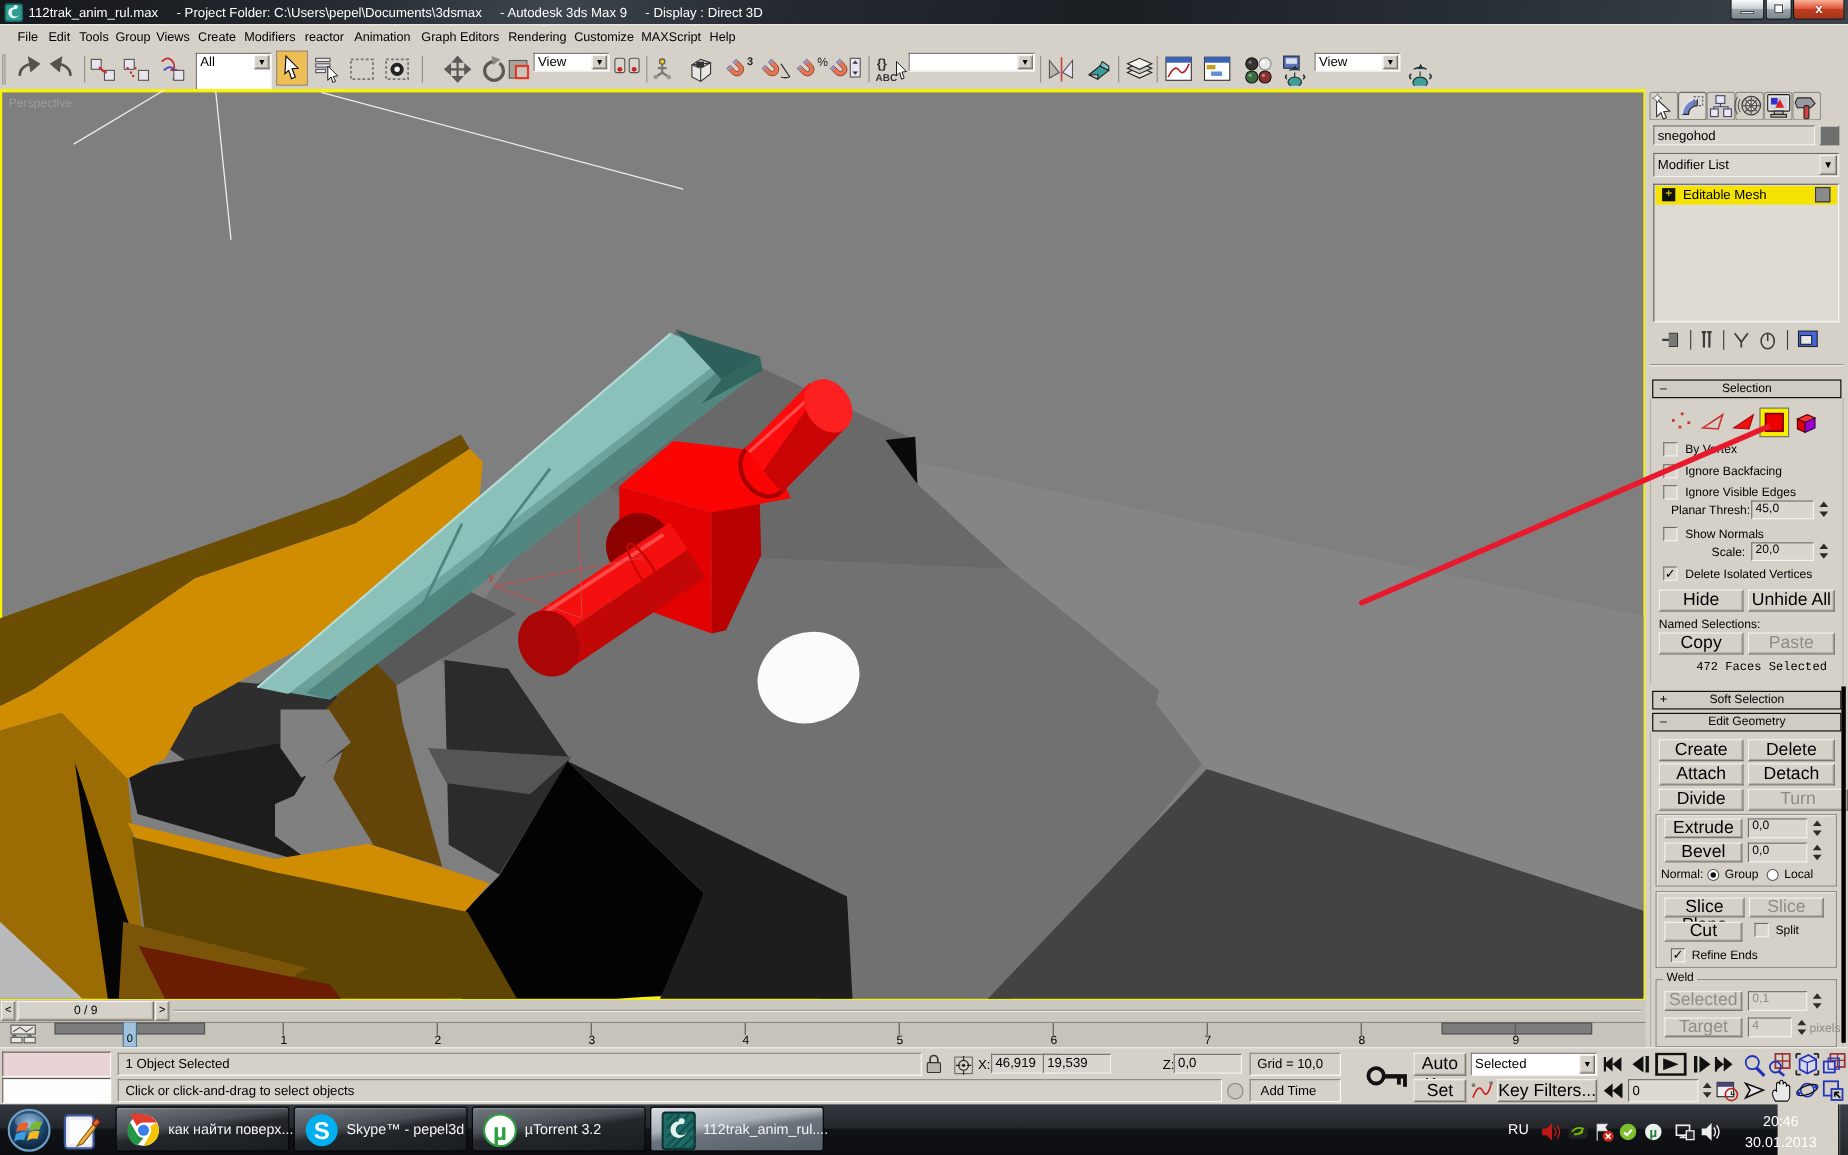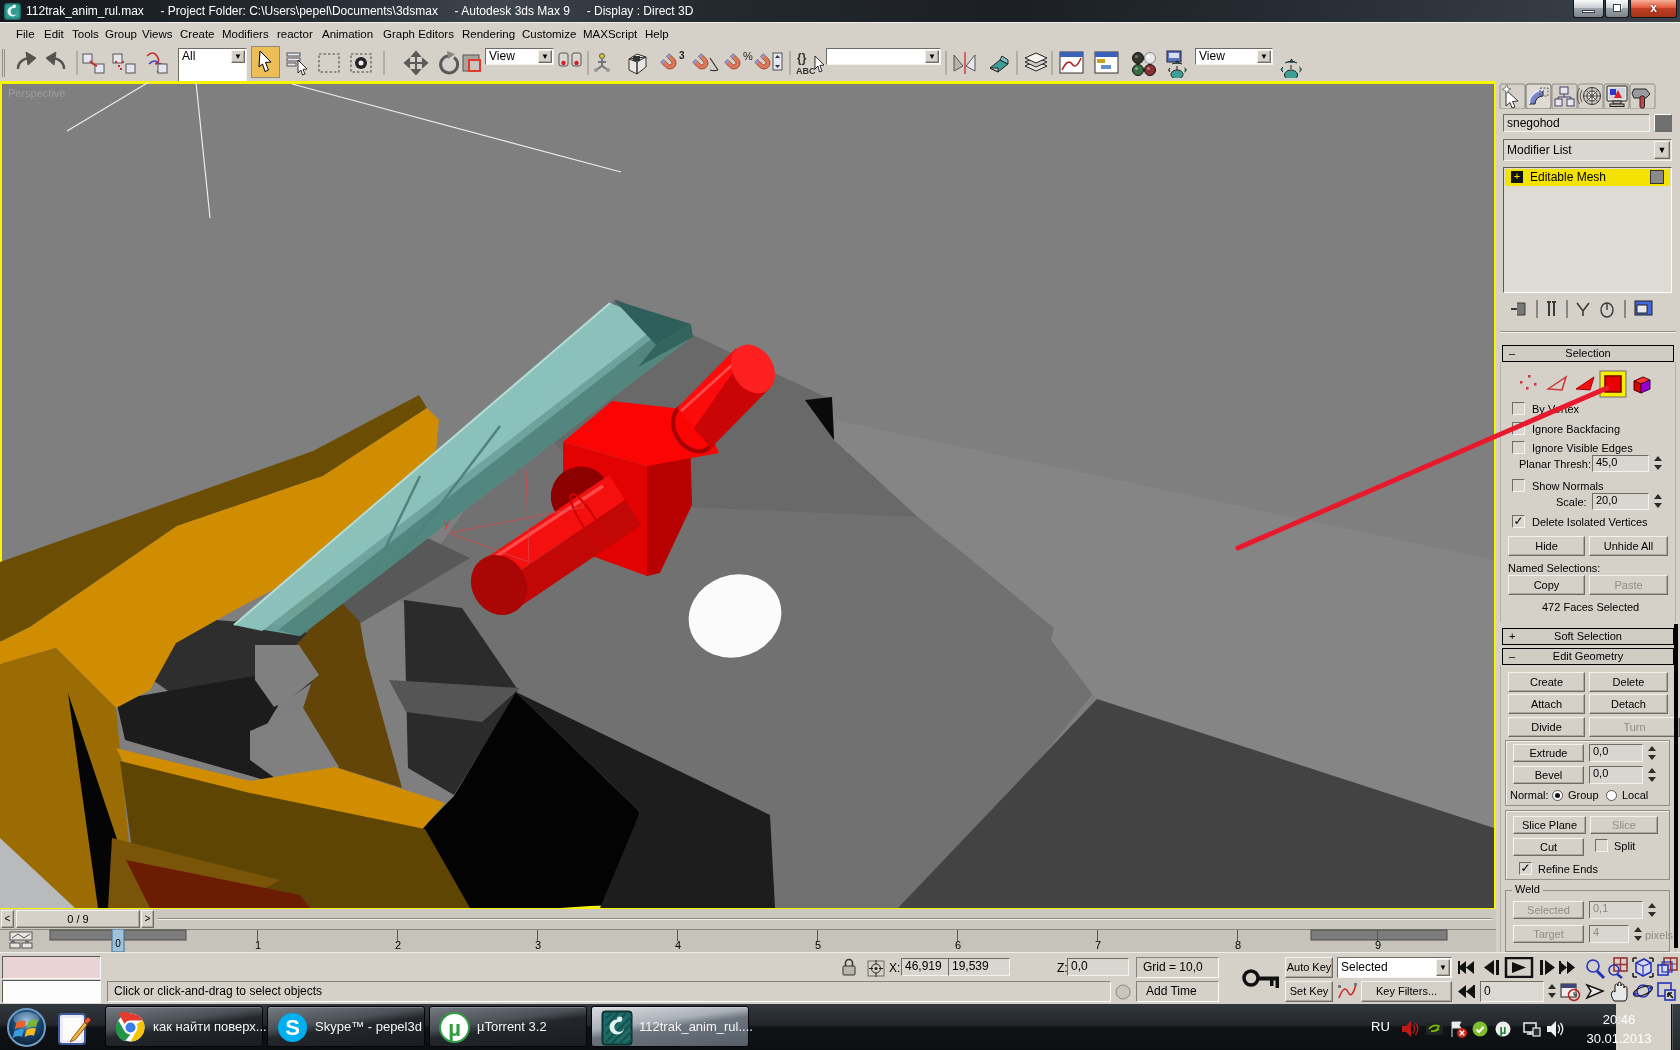--- a/index.html
+++ b/index.html
@@ -3,21 +3,21 @@
 <style>
 html,body{margin:0;padding:0;width:1680px;height:1050px;overflow:hidden;
  font-family:"Liberation Sans",sans-serif;}
 *{box-sizing:border-box;}
 .abs{position:absolute;}
 #page{position:relative;width:1680px;height:1050px;background:#d5d1c9;}
 
 .sunk{border-top:1px solid #87837b;border-left:1px solid #87837b;border-bottom:1px solid #fdfcfa;border-right:1px solid #fdfcfa;}
 .sunk2{border:1px solid;border-color:#5c5a55 #fdfcfa #fdfcfa #5c5a55;}
 .raise{border-top:1px solid #fdfcfa;border-left:1px solid #fdfcfa;border-bottom:1px solid #716e67;border-right:1px solid #716e67;}
-.btn{background:#d5d1c9;border-top:1px solid #f4f2ee;border-left:1px solid #f4f2ee;border-bottom:1px solid #6f6c65;border-right:1px solid #6f6c65;box-shadow:inset -1px -1px 0 #aba79f;color:#000;font-size:11px;text-align:center;}
+.btn{background:#d5d1c9;border-top:1px solid #f4f2ee;border-left:1px solid #f4f2ee;border-bottom:1px solid #6f6c65;border-right:1px solid #6f6c65;box-shadow:inset -1px -1px 0 #aba79f;color:#000;font-size:16px;text-align:center;}
 .btn.dis{color:#908d85;}
 .fld{background:#d9d6cf;border-top:1px solid #6f6c65;border-left:1px solid #6f6c65;border-bottom:1px solid #f4f2ee;border-right:1px solid #f4f2ee;font-size:11px;color:#000;padding-left:3px;}
 .lbl{font-size:11px;color:#000;}
 .dislbl{font-size:11px;color:#8d8a82;}
 
 #title{left:0;top:0;width:1680px;height:22px;background:linear-gradient(100deg,#15181c 0%,#242a30 18%,#3f464e 30%,#242930 42%,#1b1f24 60%,#272d34 78%,#3c434b 100%);}
 #title .txt{position:absolute;left:26px;top:4px;color:#fff;font-size:12px;white-space:pre;}
 
 #menubar{left:0;top:22px;width:1680px;height:22px;background:#d5d1c9;border-top:1px solid #f0eeea;text-align:right;}
 #menubar span{position:absolute;top:5px;font-size:11.5px;color:#000;}
@@ -439,21 +439,21 @@
  <div class="abs lbl" style="left:60px;top:415px;">Scale:</div>
  <div class="abs fld" style="left:96px;top:412px;width:57px;height:17px;">20,0</div>
  <div class="spin" style="left:156px;top:411px;"></div>
  <div class="chk" style="left:16px;top:434px;">✓</div>
       <div class="abs lbl" style="left:36px;top:435px;">Delete Isolated Vertices</div>
  <div class="abs btn" style="left:12px;top:455px;width:77px;height:20px;line-height:18px;">Hide</div>
  <div class="abs btn" style="left:93px;top:455px;width:79px;height:20px;line-height:18px;">Unhide All</div>
  <div class="abs lbl" style="left:12px;top:481px;">Named Selections:</div>
  <div class="abs btn" style="left:12px;top:494px;width:77px;height:20px;line-height:18px;">Copy</div>
  <div class="abs btn dis" style="left:93px;top:494px;width:79px;height:20px;line-height:18px;">Paste</div>
- <div class="abs lbl" style="left:46px;top:520px;">472 Faces Selected</div>
+ <div class="abs lbl" style="left:46px;top:520px;font-family:Liberation Mono, monospace;">472 Faces Selected</div>
 
  <div class="rollhead" style="top:547px;"><b>+</b>Soft Selection</div>
  <div class="rollhead" style="top:567px;"><b>–</b>Edit Geometry</div>
  <div class="abs" style="left:4px;top:584px;width:176px;height:287px;border-left:1px solid #b4b1a9;border-right:1px solid #b4b1a9;"></div>
  <div class="abs btn" style="left:12px;top:591px;width:77px;height:20px;line-height:18px;">Create</div>
  <div class="abs btn" style="left:93px;top:591px;width:79px;height:20px;line-height:18px;">Delete</div>
  <div class="abs btn" style="left:12px;top:613px;width:77px;height:20px;line-height:18px;">Attach</div>
  <div class="abs btn" style="left:93px;top:613px;width:79px;height:20px;line-height:18px;">Detach</div>
  <div class="abs btn" style="left:12px;top:636px;width:77px;height:20px;line-height:18px;">Divide</div>
  <div class="abs btn dis" style="left:93px;top:636px;width:91px;height:20px;line-height:18px;">Turn</div>
@@ -536,20 +536,21 @@
    <rect x="0" y="11" width="10" height="5" fill="#e8e6e0" stroke="#555"></rect>
    <rect x="12" y="11" width="10" height="5" fill="#e8e6e0" stroke="#555"></rect>
    <path d="M3 9 L3 11 M3 9 L1 10 M3 9 L5 10 M17 11 L17 9 M17 9 L15 10 M17 9 L19 10" stroke="#555" fill="none"></path>
   </g>
  </svg>
 </div>
 
 <div class="abs" id="statusrow">
  <div class="abs sunk2" style="left:2px;top:3px;width:99px;height:23px;background:#e9d3d4;"></div>
  <div class="abs sunk2" style="left:2px;top:27px;width:99px;height:23px;background:#fdfdfd;"></div>
+ <div class="abs sunk" style="left:107px;top:4px;width:731px;height:21px;font-size:12px;line-height:19px;padding-left:6px;color:#000;">1 Object Selected</div>
  <div class="abs sunk" style="left:107px;top:28px;width:1004px;height:21px;font-size:12px;line-height:19px;padding-left:6px;color:#000;">Click or click-and-drag to select objects</div>
  <svg class="abs" style="left:841px;top:4px" width="300" height="46">
 
   <rect x="2" y="9" width="12" height="9" rx="1" fill="#b8b5ad" stroke="#333"></rect>
   <path d="M4.5 9 v-3 a3.5 3.5 0 0 1 7 0 v3" fill="none" stroke="#333" stroke-width="1.5"></path>
 
   <rect x="27" y="4" width="16" height="15" fill="#d5d1c9" stroke="#6f6c65"></rect>
   <circle cx="35" cy="11.5" r="4.5" fill="none" stroke="#222"></circle>
         <circle cx="35" cy="11.5" r="1.5" fill="#222"></circle>
   <path d="M35 3 v4 M35 16 v4 M28 11.5 h4 M38 11.5 h4" stroke="#222"></path>

